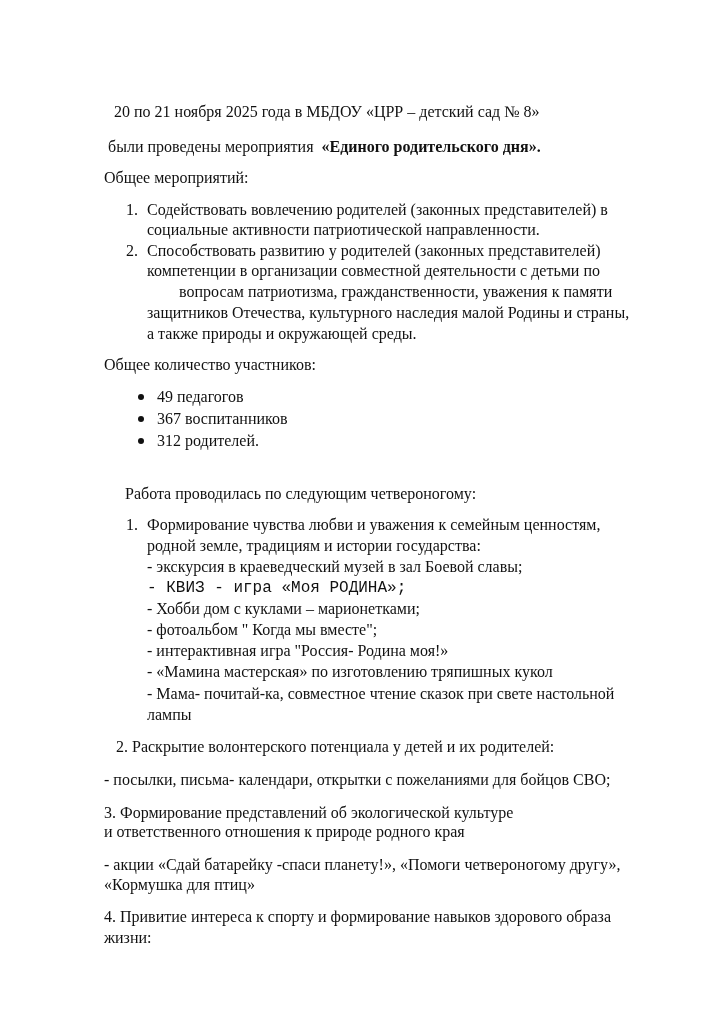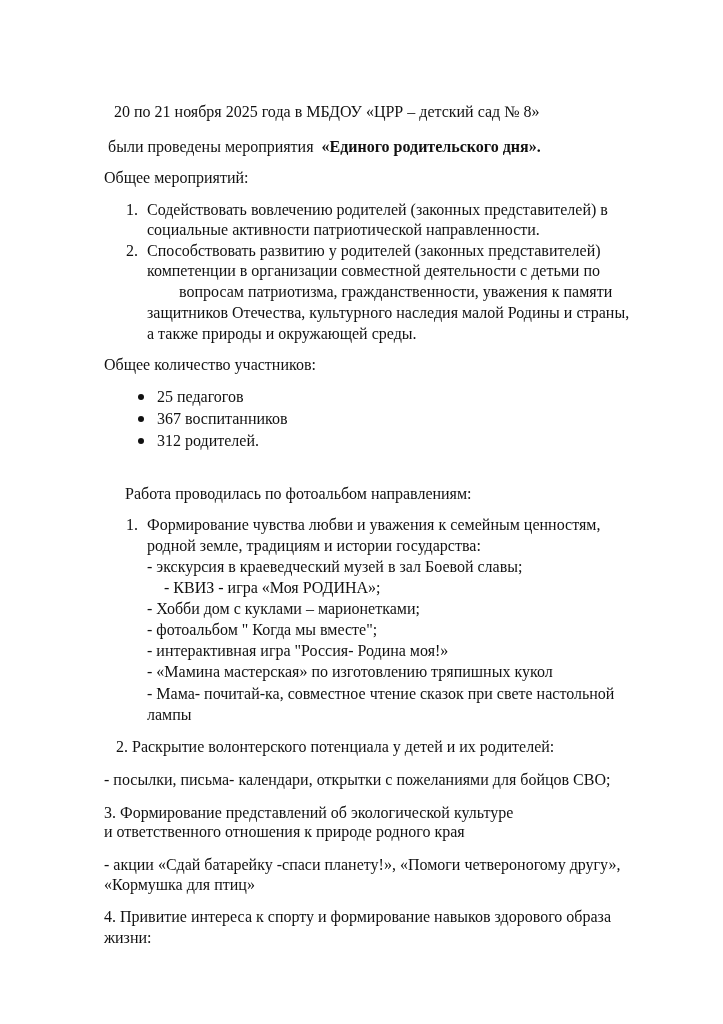--- a/index.html
+++ b/index.html
@@ -52,33 +52,33 @@
 <div class="num" style="left:126px; top:241px;">2.</div>
 <div class="line" style="left:147px; top:241px;">Способствовать развитию у родителей (законных представителей)</div>
 <div class="line" style="left:147px; top:261px;">компетенции в организации совместной деятельности с детьми по</div>
 <div class="line" style="left:147px; top:282px;margin-left:32px;">вопросам патриотизма, гражданственности, уважения к памяти</div>
 <div class="line" style="left:147px; top:303px;">защитников Отечества, культурного наследия малой Родины и страны,</div>
 <div class="line" style="left:147px; top:324px;">а также природы и окружающей среды.</div>
 
 <div class="line" style="left:104px; top:355px;">Общее количество участников:</div>
 
 <div class="bullet" style="left:138px; top:394px;"></div>
-<div class="line" style="left:157px; top:387px;">25 педагогов</div>
+<div class="line" style="left:157px; top:387px;">49 педагогов</div>
 <div class="bullet" style="left:138px; top:416px;"></div>
 <div class="line" style="left:157px; top:409px;">367 воспитанников</div>
 <div class="bullet" style="left:138px; top:438px;"></div>
 <div class="line" style="left:157px; top:431px;">312 родителей.</div>
 
-<div class="line" style="left:125px; top:484px;">Работа проводилась по фотоальбом направлениям:</div>
+<div class="line" style="left:125px; top:484px;">Работа проводилась по следующим четвероногому:</div>
 
 <div class="num" style="left:126px; top:515px;">1.</div>
 <div class="line" style="left:147px; top:515px;">Формирование чувства любви и уважения к семейным ценностям,</div>
 <div class="line" style="left:147px; top:536px;">родной земле, традициям и истории государства:</div>
 <div class="line" style="left:147px; top:557px;">- экскурсия в краеведческий музей в зал Боевой славы;</div>
-<div class="line" style="left:164px; top:578px;">- КВИЗ - игра «Моя РОДИНА»;</div>
+<div class="line" style="left:147px; top:578px;font-family:Liberation Mono, monospace;">- КВИЗ - игра «Моя РОДИНА»;</div>
 <div class="line" style="left:147px; top:599px;">- Хобби дом с куклами – марионетками;</div>
 <div class="line" style="left:147px; top:620px;">- фотоальбом " Когда мы вместе";</div>
 <div class="line" style="left:147px; top:641px;">- интерактивная игра "Россия- Родина моя!»</div>
 <div class="line" style="left:147px; top:662px;">- «Мамина мастерская» по изготовлению тряпишных кукол</div>
 <div class="line" style="left:147px; top:684px;">- Мама- почитай-ка, совместное чтение сказок при свете настольной</div>
 <div class="line" style="left:147px; top:705px;">лампы</div>
 
 <div class="line" style="left:116px; top:737px;">2. Раскрытие волонтерского потенциала у детей и их родителей:</div>
 <div class="line" style="left:104px; top:770px;">- посылки, письма- календари, открытки с пожеланиями для бойцов СВО;</div>
 

